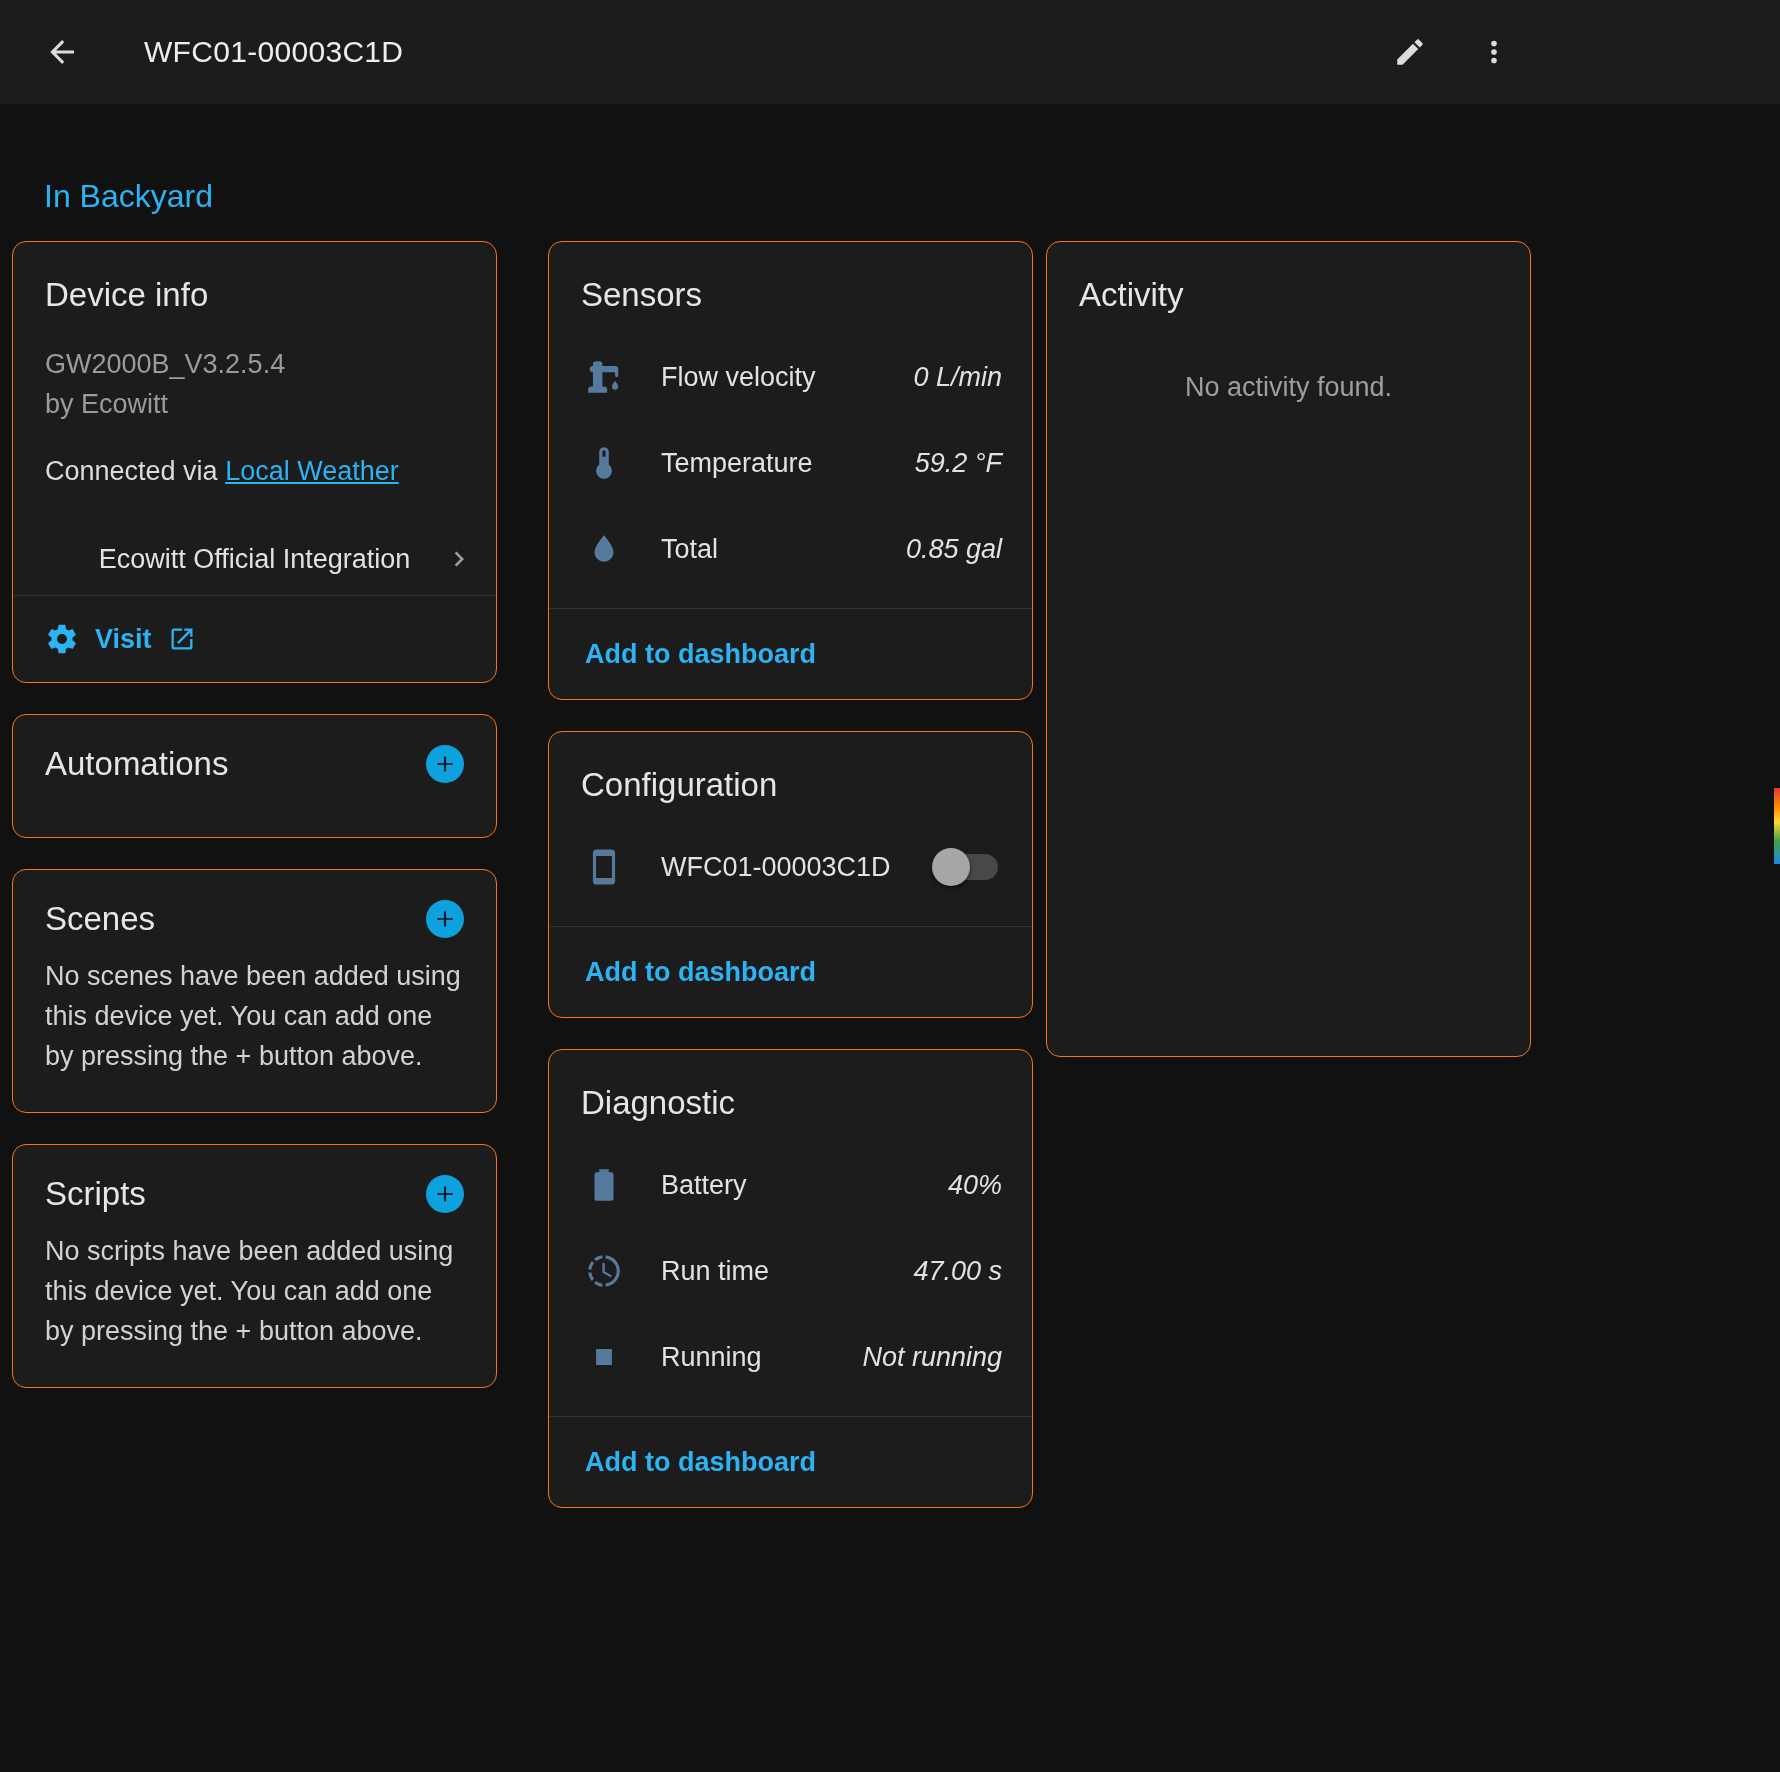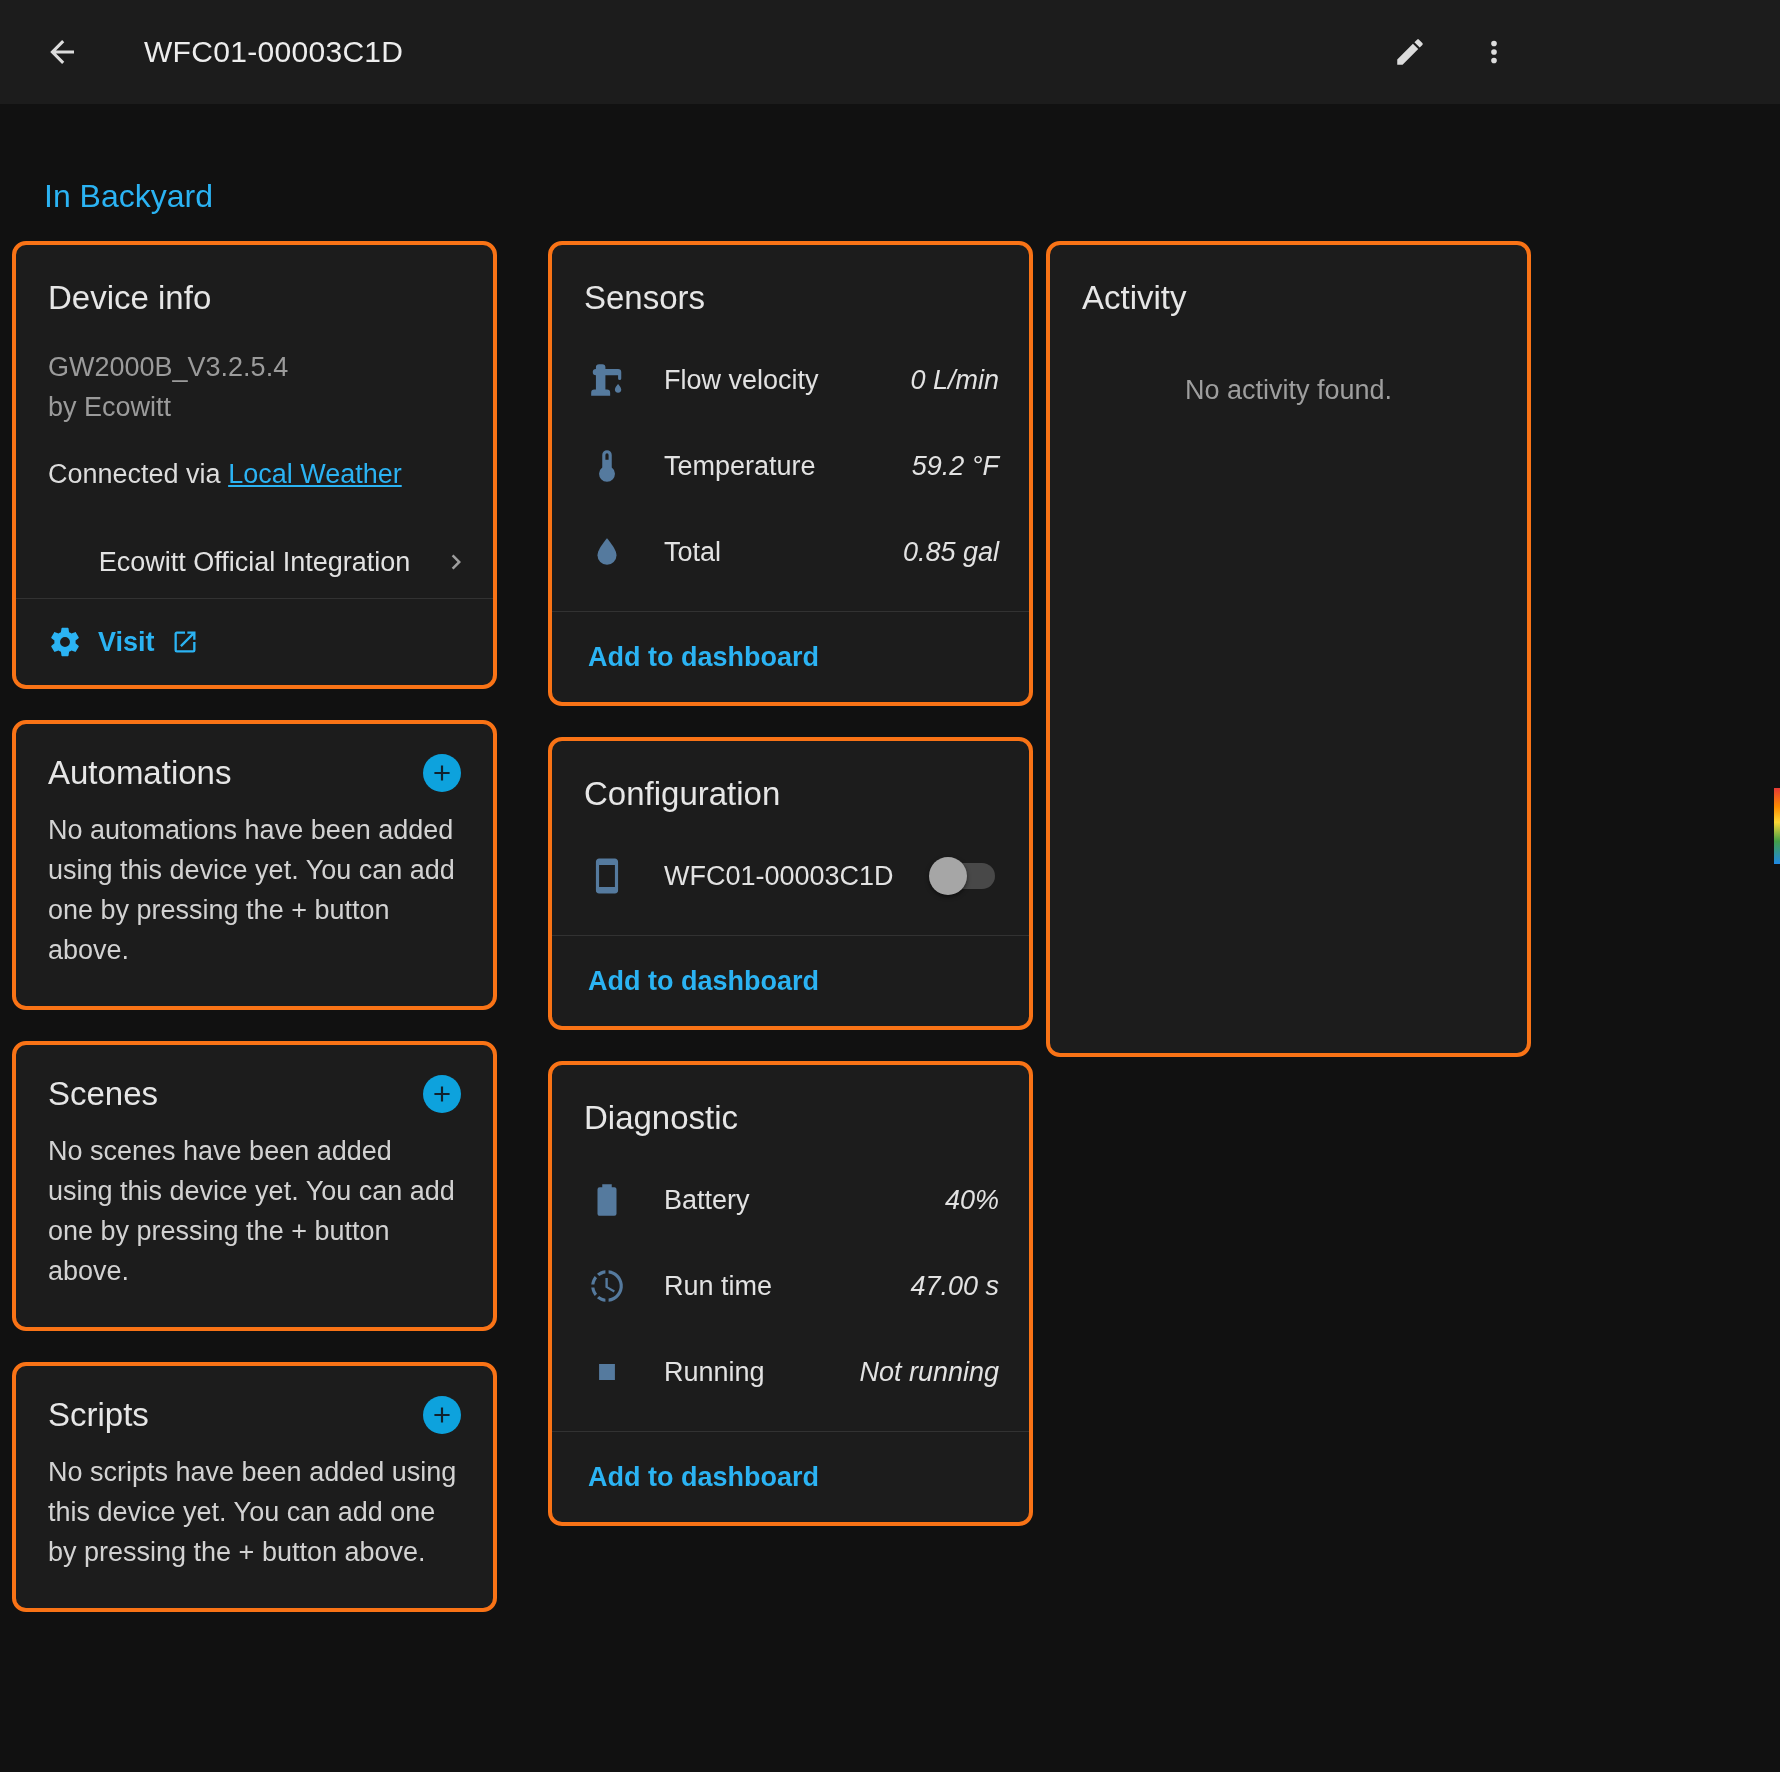--- a/index.html
+++ b/index.html
@@ -31,21 +31,21 @@
   }
 
   
   .col { position:absolute; top:241px; display:flex; flex-direction:column; gap:31px; width:485px; }
   .col-left  { left:12px; }
   .col-mid   { left:548px; }
   .col-right { left:1046px; }
 
   
   .card {
-    background:#1c1c1c; border:4px solid #f97316; border-radius:14px;
+    background:#1c1c1c; border:1px solid #f97316; border-radius:14px;
     width:485px; overflow:hidden;
   }
   .card-title { font-size:33px; font-weight:400; color:#e6e6e6; margin:0; }
   .divider { height:1px; background:#323232; }
 
   
   .card.device { padding:34px 32px 0; }
   .muted { color:#9b9b9b; font-size:27px; line-height:40px; }
   .model { margin-top:30px; }
   .conn { margin-top:32px; font-size:27px; color:#dcdcdc; }
@@ -171,21 +171,20 @@
     <div class="card-head">
       <h2 class="card-title">Automations</h2>
       <button class="fab">
         <span>
           <svg width="26" height="26" viewBox="0 0 24 24">
               <path d="M19,13H13V19H11V13H5V11H11V5H13V11H19V13Z"></path>
             </svg>
         </span>
       </button>
     </div>
-    <p class="empty-text">No automations have been added using this device yet. You can add one by pressing the + button above.</p>
   </section>
 
   <section class="card pad">
     <div class="card-head">
       <h2 class="card-title">Scenes</h2>
       <button class="fab">
         <span>
           <svg width="26" height="26" viewBox="0 0 24 24">
               <path d="M19,13H13V19H11V13H5V11H11V5H13V11H19V13Z"></path>
             </svg>

